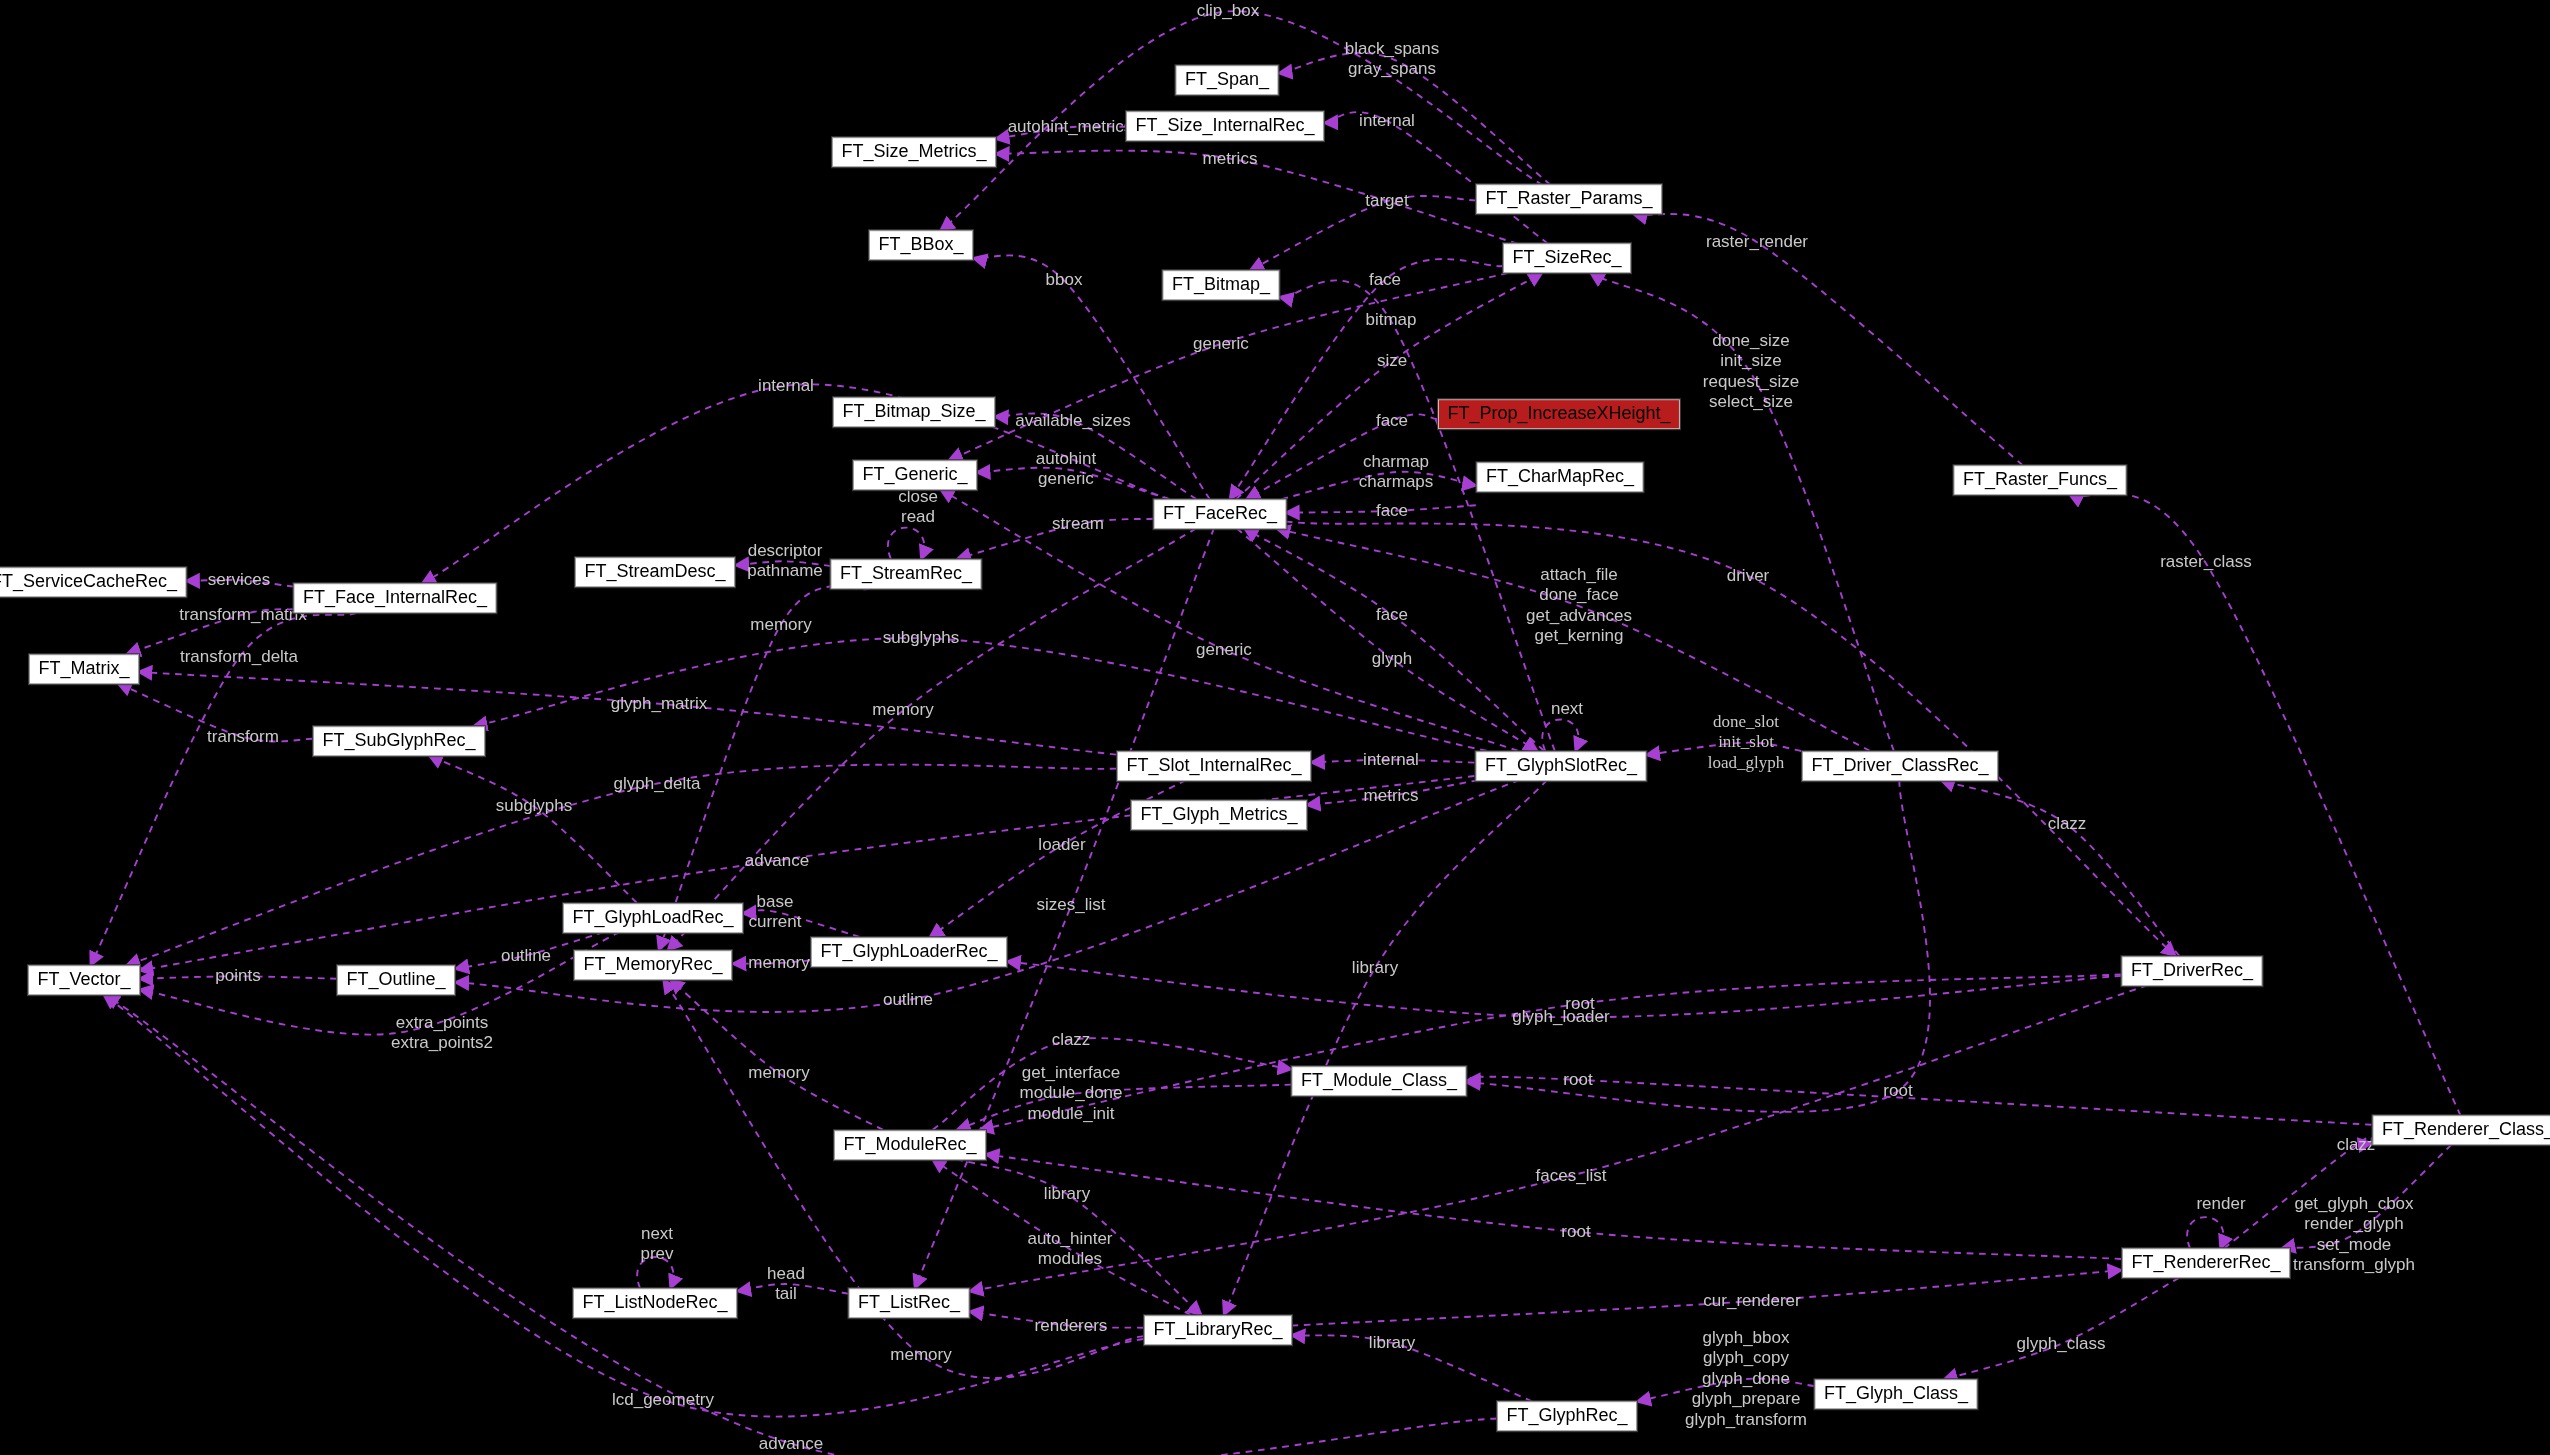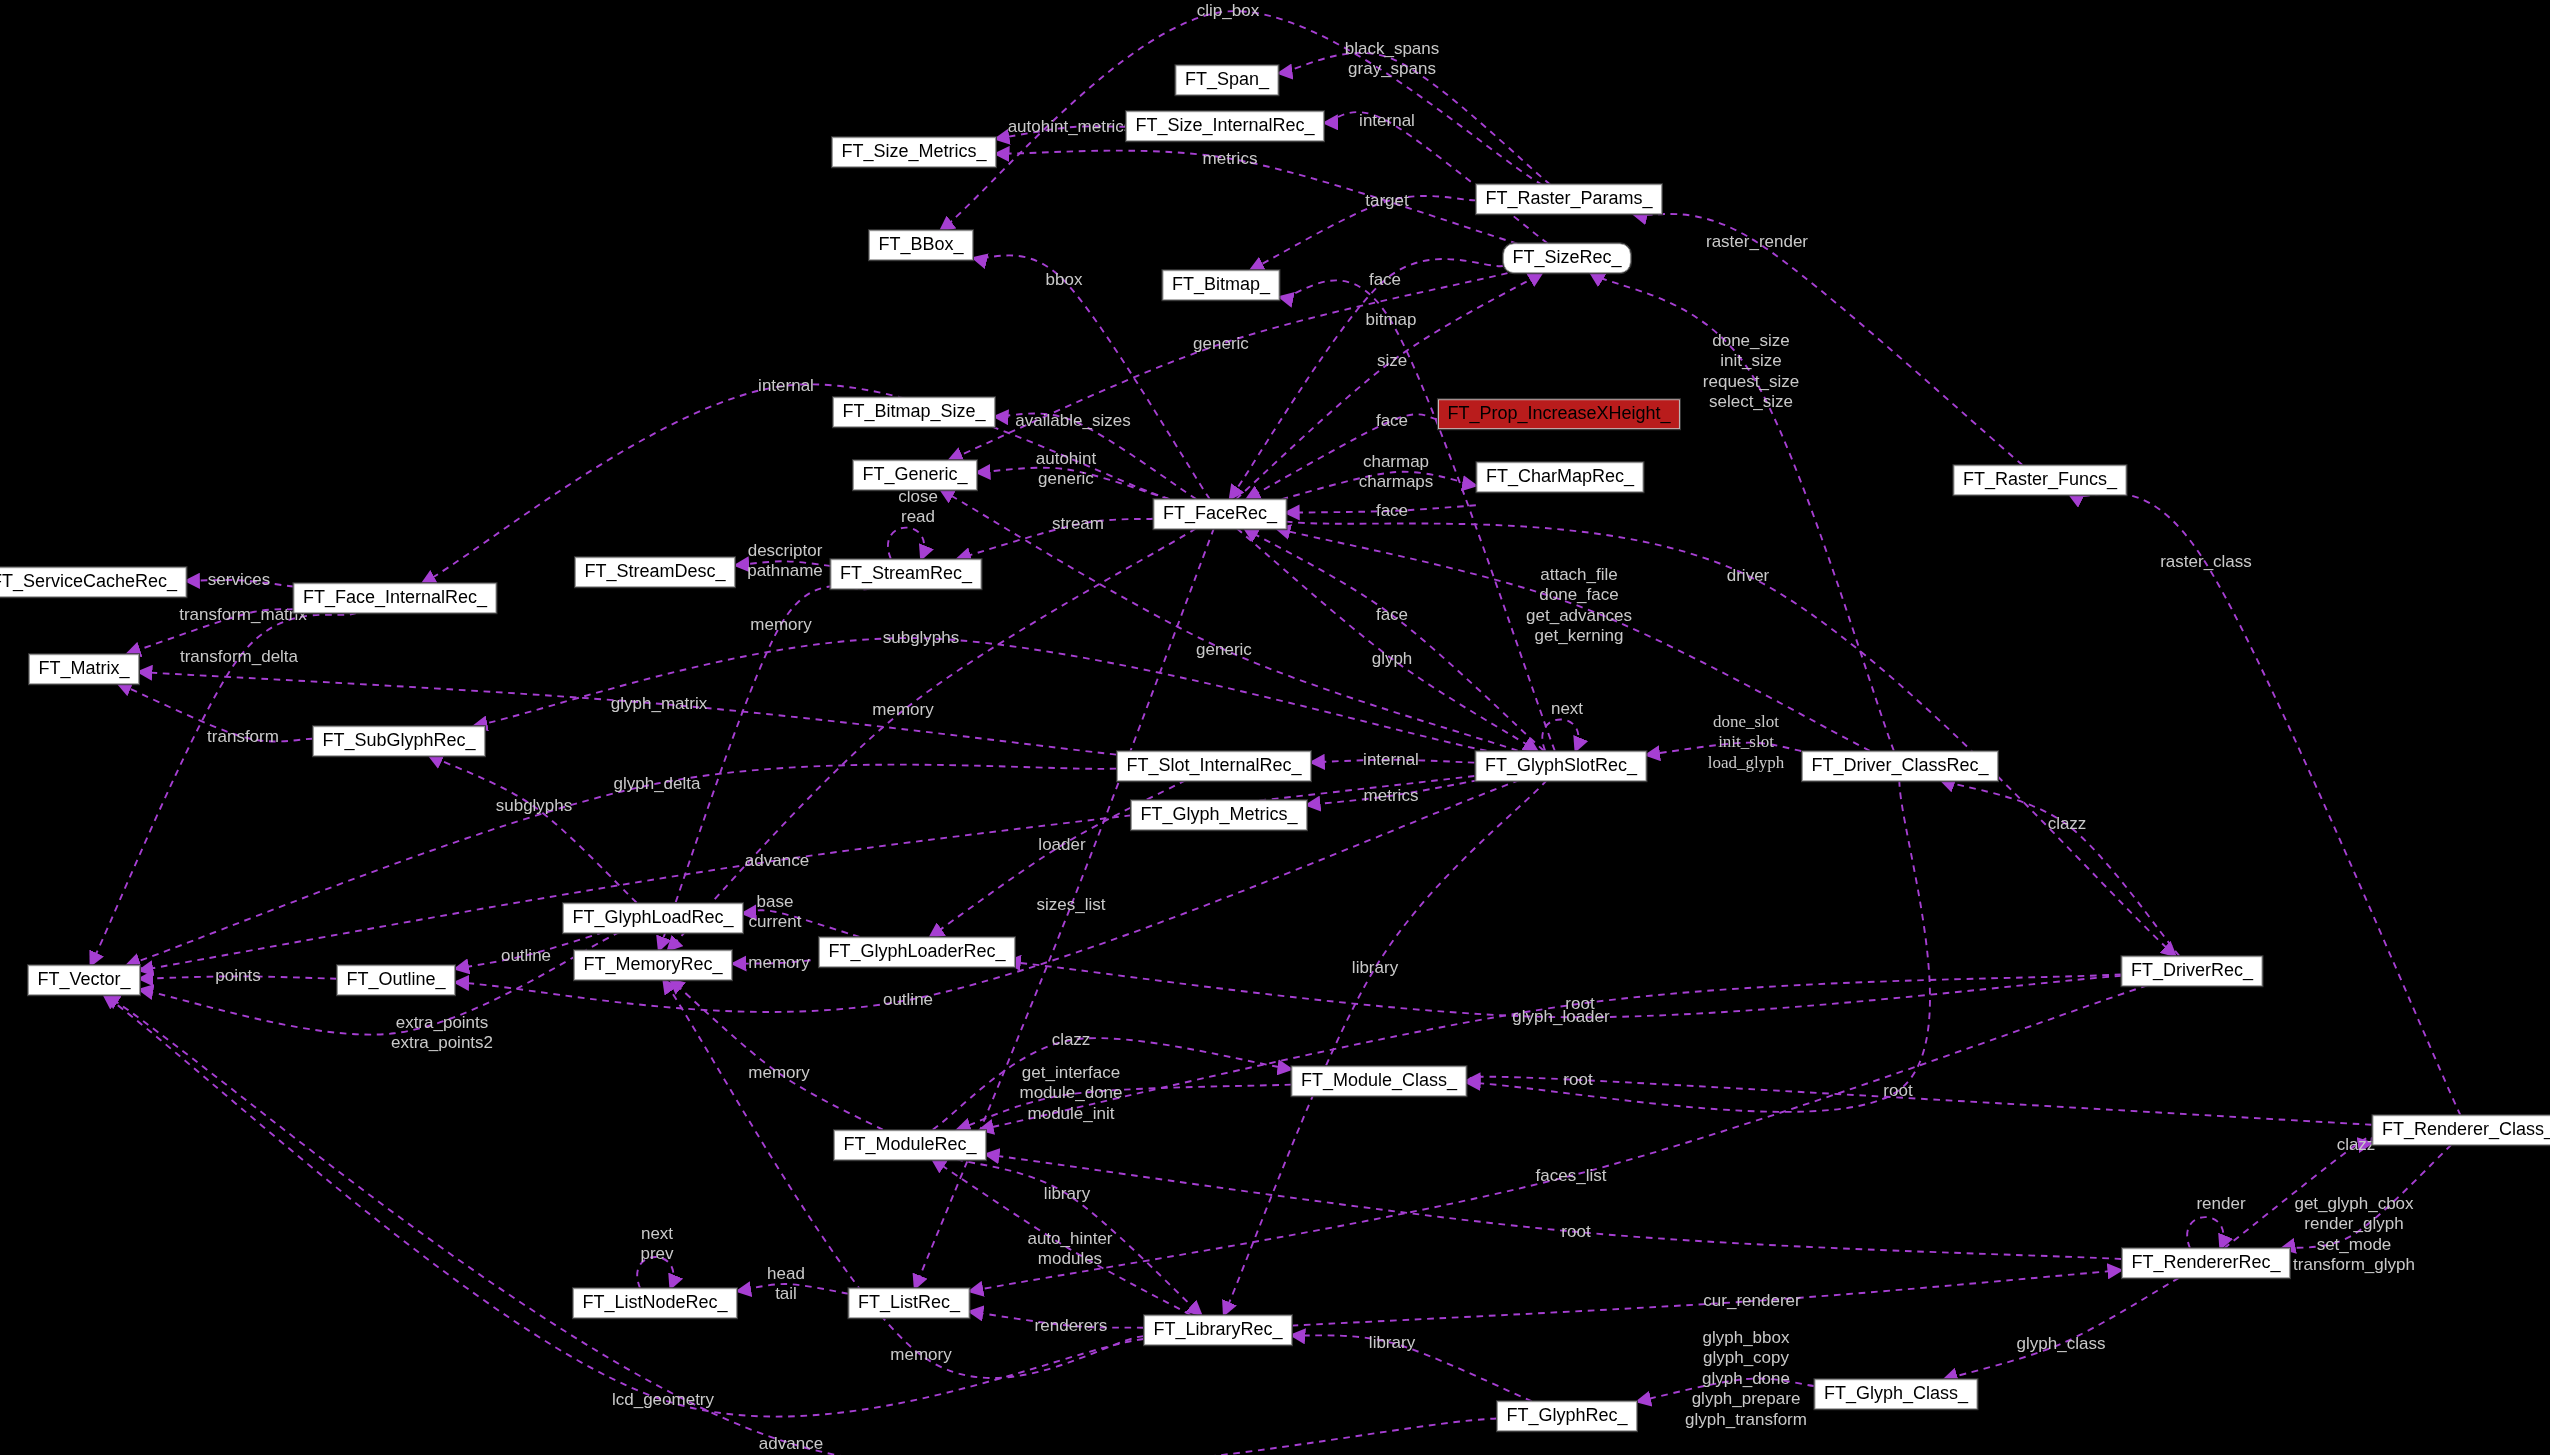--- a/index.html
+++ b/index.html
@@ -125,40 +125,40 @@
         <path d="M2233.5,1325.6 C2137.8,1320.8 1858.3,1315.3 1659.0,1297.0 C1459.8,1278.7 1141.5,1229.1 1038.0,1215.5" fill="none" stroke="#a63fd2" stroke-width="2" stroke-dasharray="7,6" marker-end="url(#arrow)"></path>
         <path d="M1204.0,1409.9 C1119.7,1420.6 880.4,1534.4 698.0,1474.0 C515.6,1413.6 207.5,1118.6 109.4,1047.5" fill="none" stroke="#a63fd2" stroke-width="2" stroke-dasharray="7,6" marker-end="url(#arrow)"></path>
         <path d="M1576.0,1493.6 C1452.2,1498.0 1077.1,1594.4 833.0,1520.0 C588.9,1445.6 231.9,1126.3 111.7,1047.5" fill="none" stroke="#a63fd2" stroke-width="2" stroke-dasharray="7,6" marker-end="url(#arrow)"></path>
       </g>
   </svg>
 <div class="node" style="left: 1227px; top: 80px;">FT_Span_</div>
     <div class="node" style="left: 1225px; top: 126px;">FT_Size_InternalRec_</div>
     <div class="node" style="left: 914px; top: 152px;">FT_Size_Metrics_</div>
     <div class="node" style="left: 1569px; top: 199px;">FT_Raster_Params_</div>
     <div class="node" style="left: 921px; top: 245px;">FT_BBox_</div>
-    <div class="node" style="left: 1567px; top: 258px; border-radius: 11px;">FT_SizeRec_</div>
+    <div class="node" style="left: 1567px; top: 258px;">FT_SizeRec_</div>
     <div class="node" style="left: 1221px; top: 285px;">FT_Bitmap_</div>
     <div class="node" style="left: 914px; top: 412px;">FT_Bitmap_Size_</div>
     <div class="node hl" style="left: 1559px; top: 414px;">FT_Prop_IncreaseXHeight_</div>
     <div class="node" style="left: 2040px; top: 480px;">FT_Raster_Funcs_</div>
     <div class="node" style="left: 915px; top: 475px;">FT_Generic_</div>
     <div class="node" style="left: 1220px; top: 514px;">FT_FaceRec_</div>
     <div class="node" style="left: 1560px; top: 477px;">FT_CharMapRec_</div>
     <div class="node" style="left: 655px; top: 572px;">FT_StreamDesc_</div>
     <div class="node" style="left: 906px; top: 574px; text-align: right;">FT_StreamRec_</div>
     <div class="node" style="left: 84px; top: 582px;">FT_ServiceCacheRec_</div>
     <div class="node" style="left: 395px; top: 598px;">FT_Face_InternalRec_</div>
     <div class="node" style="left: 84px; top: 669px;">FT_Matrix_</div>
     <div class="node" style="left: 399px; top: 741px;">FT_SubGlyphRec_</div>
     <div class="node" style="left: 1561px; top: 766px;">FT_GlyphSlotRec_</div>
     <div class="node" style="left: 1900px; top: 766px;">FT_Driver_ClassRec_</div>
     <div class="node" style="left: 1214px; top: 766px;">FT_Slot_InternalRec_</div>
     <div class="node" style="left: 1219px; top: 815px;">FT_Glyph_Metrics_</div>
     <div class="node" style="left: 653px; top: 918px;">FT_GlyphLoadRec_</div>
-    <div class="node" style="left: 909px; top: 952px; margin-left: 8px;">FT_GlyphLoaderRec_</div>
+    <div class="node" style="left: 909px; top: 952px;">FT_GlyphLoaderRec_</div>
     <div class="node" style="left: 653px; top: 965px;">FT_MemoryRec_</div>
     <div class="node" style="left: 84px; top: 980px;">FT_Vector_</div>
     <div class="node" style="left: 396px; top: 980px;">FT_Outline_</div>
     <div class="node" style="left: 2192px; top: 971px;">FT_DriverRec_</div>
     <div class="node" style="left: 1379px; top: 1081px;">FT_Module_Class_</div>
     <div class="node" style="left: 910px; top: 1145px;">FT_ModuleRec_</div>
     <div class="node" style="left: 2468px; top: 1130px;">FT_Renderer_Class_</div>
     <div class="node" style="left: 655px; top: 1303px;">FT_ListNodeRec_</div>
     <div class="node" style="left: 909px; top: 1303px;">FT_ListRec_</div>
     <div class="node" style="left: 1218px; top: 1330px;">FT_LibraryRec_</div>

